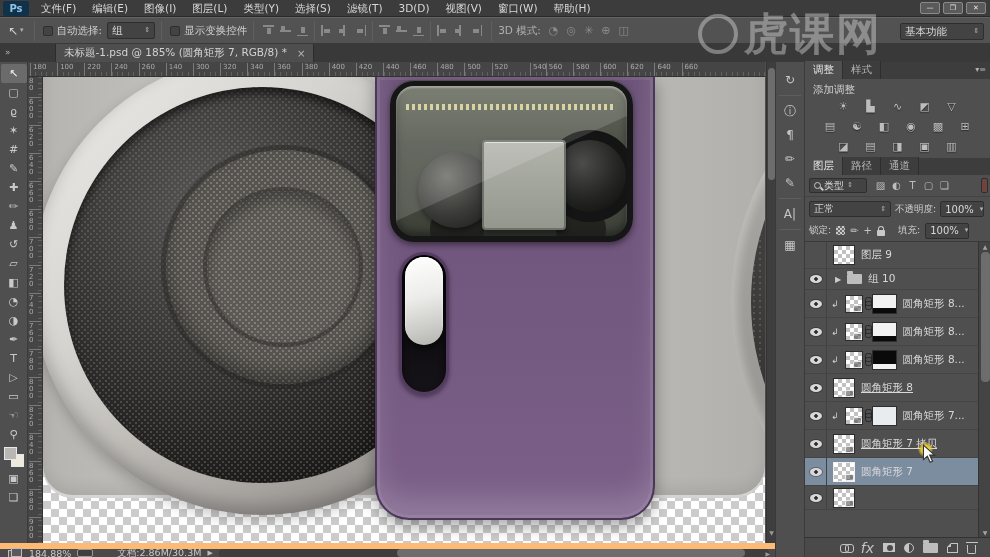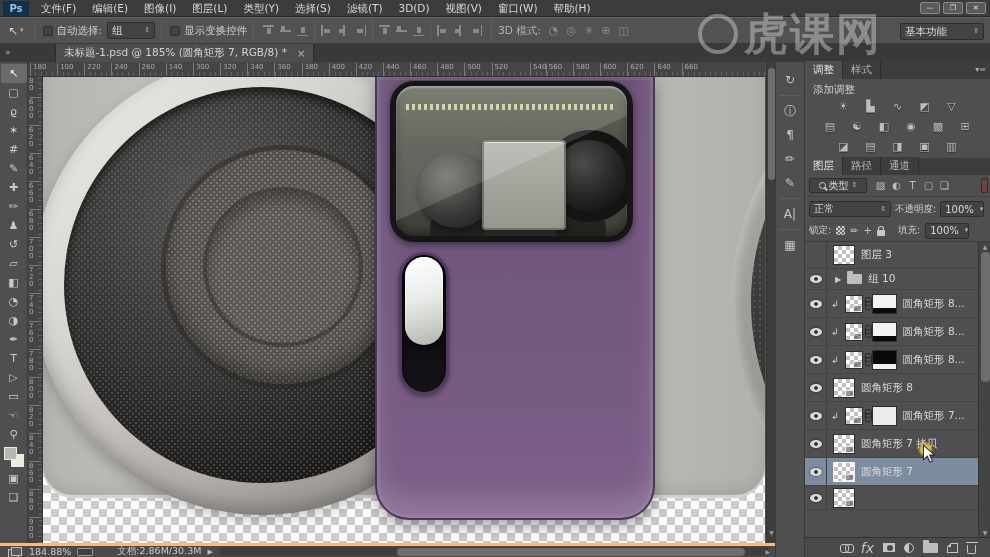--- a/index.html
+++ b/index.html
@@ -10,21 +10,21 @@
   #menubar{left:0;top:0;width:990px;height:17px;background:#3c3c3c;border-bottom:1px solid #2a2a2a;display:flex;align-items:center;}
   #ps-logo{width:26px;height:15px;margin:1px 4px 1px 3px;background:#10314a;color:#8fc3e8;font-size:10px;font-weight:bold;display:flex;align-items:center;justify-content:center;border-radius:2px;}
   .menu-item{font-size:10.5px;color:#d8d8d8;padding:0 8px;line-height:17px;white-space:nowrap;}
   #win-controls{position:absolute;right:4px;top:2px;display:flex;gap:3px;}
   .winbtn{width:20px;height:12px;background:#5a5a5a;border:1px solid #8a8a8a;color:#e8e8e8;font-size:7px;line-height:10px;text-align:center;border-radius:2px;}
   
   #optionsbar{left:0;top:17px;width:990px;height:27px;background:#525252;border-top:1px solid #636363;border-bottom:1px solid #393939;display:flex;align-items:center;padding:0 4px;}
   .sep{width:1px;height:20px;background:#3e3e3e;border-right:1px solid #5f5f5f;margin:0 6px;}
   .opt-label{font-size:10.5px;color:#cfcfcf;white-space:nowrap;}
   .checkbox{width:10px;height:10px;background:#434343;border:1px solid #2e2e2e;border-radius:2px;margin:0 4px 0 2px;}
-  .selbox{height:17px;background:#434343;border:1px solid #2e2e2e;border-radius:2px;display:flex;align-items:center;font-size:10.5px;color:#d9d9d9;padding:0 4px;gap:6px;justify-content:center;}
+  .selbox{height:17px;background:#434343;border:1px solid #2e2e2e;border-radius:2px;display:flex;align-items:center;font-size:10.5px;color:#d9d9d9;padding:0 4px;gap:6px;}
   .updn{font-size:7px;color:#b0b0b0;line-height:7px;}
   .toolchip{display:flex;align-items:center;gap:2px;color:#d0d0d0;font-size:12px;padding:0 4px;}
   .ai{width:11px;height:11px;position:relative;opacity:.42;margin:0 3px;display:inline-block;}
   .ai i{position:absolute;background:#d6d6d6;}
   .ai .bar{width:1.5px;height:11px;left:0;top:0;}
   .ai .box{width:6px;height:4px;left:2.5px;top:3.5px;}
   .ai.c .bar{left:5px;} .ai.c .box{left:1px;}
   .ai.r .bar{left:9.5px;} .ai.r .box{left:2px;}
   .ai.t .bar{width:11px;height:1.5px;top:0;} .ai.t .box{width:4px;height:6px;top:2.5px;left:3.5px;}
   .ai.m .bar{width:11px;height:1.5px;top:5px;} .ai.m .box{width:4px;height:6px;top:1px;left:1px;}
@@ -138,41 +138,41 @@
   .badge{position:absolute;right:0px;bottom:0px;width:9px;height:7px;border:1px solid #ececec;border-radius:2px;background:rgba(70,70,70,.55);}
   .maskthumb{width:25px;height:20px;border:1px solid #2d2d2d;flex:none;position:relative;overflow:hidden;}
   .maskthumb.white-black{background:linear-gradient(180deg,#f2f2f2 0 72%,#0a0a0a 72%);}
   .maskthumb.black-white{background:linear-gradient(180deg,#0a0a0a 0 72%,#f2f2f2 72%);}
   .maskthumb.light{background:#e9ecee;}
   .chain{width:7px;height:13px;position:relative;flex:none;margin:0 1px;}
   .chain::before,.chain::after{content:"";position:absolute;left:1px;width:5px;height:7px;border:1.5px solid #262626;border-radius:2.5px;}
   .chain::before{top:0;} .chain::after{bottom:0;}
   .clip-arrow{font-size:9px;color:#d0d0d0;margin-left:4px;flex:none;}
   .lname{font-size:10.5px;color:#d8d8d8;margin-left:6px;white-space:nowrap;overflow:hidden;}
-  .lname.underline{}
+  .lname.underline{text-decoration:underline;}
   .grp-tri{font-size:8px;color:#cccccc;margin-left:8px;flex:none;}
   .folder{width:15px;height:10px;background:#bdbdbd;border-radius:1px;position:relative;margin-left:6px;flex:none;}
   .folder::before{content:"";position:absolute;top:-3px;left:0;width:6px;height:3px;background:#bdbdbd;border-radius:1px 1px 0 0;}
   #layers-scroll{position:absolute;right:0;top:180px;width:12px;height:295px;background:#444;border-left:1px solid #333;}
   #layers-scroll .arrow{position:absolute;left:0;width:12px;font-size:6px;color:#a5a5a5;text-align:center;}
   #layers-scroll-thumb{position:absolute;left:1.5px;top:10px;width:9px;height:130px;background:#6d6d6d;border-radius:4px;}
   #layers-bottom{position:absolute;left:0;bottom:0;width:185px;height:20px;background:#4a4a4a;border-top:1px solid #333;display:flex;align-items:center;justify-content:flex-end;gap:9px;padding-right:14px;}
   .bi{display:flex;align-items:center;justify-content:center;color:#c5c5c5;font-size:14px;font-style:italic;}
   .linkic{width:12px;height:8px;position:relative;}
   .linkic::before,.linkic::after{content:"";position:absolute;top:0;width:7px;height:7px;border:1.5px solid #c5c5c5;border-radius:3px;}
   .linkic::before{left:0;} .linkic::after{left:5px;}
   .maskic{width:12px;height:9px;background:#c5c5c5;position:relative;}
   .maskic::after{content:"";position:absolute;left:3.5px;top:1.5px;width:6px;height:6px;border-radius:50%;background:#4a4a4a;}
   .adjic{width:10px;height:10px;border-radius:50%;border:1px solid #c5c5c5;background:linear-gradient(90deg,#c5c5c5 50%,transparent 50%);}
   .newlayeric{width:11px;height:10px;border:1px solid #c5c5c5;position:relative;background:#4a4a4a;}
   .newlayeric::before{content:"";position:absolute;left:-1px;top:-1px;border-style:solid;border-width:4px 4px 0 0;border-color:#4a4a4a #c5c5c5 transparent transparent;}
   .trashic{width:9px;height:9px;border:1px solid #c5c5c5;border-top:none;border-radius:0 0 2px 2px;position:relative;margin-top:3px;}
   .trashic::before{content:"";position:absolute;top:-3px;left:-2.5px;width:12px;height:1.5px;background:#c5c5c5;}
   
-  #statusbar{left:0;top:543px;width:775px;height:14px;background:#4a4a4a;border-top:3px solid #fdba74;display:flex;align-items:center;font-size:9.5px;color:#c9c9c9;}
+  #statusbar{left:0;top:543px;width:775px;height:14px;background:#4a4a4a;border-top:6px solid #fdba74;display:flex;align-items:center;font-size:9.5px;color:#c9c9c9;}
   #status-winicon{position:relative;width:13px;height:10px;margin:0 8px 0 8px;}
   #status-winicon::before,#status-winicon::after{content:"";position:absolute;border:1px solid #bdbdbd;background:#5a5a5a;width:9px;height:7px;}
   #status-winicon::before{left:0;top:2px;} #status-winicon::after{left:3px;top:0;}
   #status-zoom{margin-right:6px;}
   #status-camicon{width:16px;height:8px;border:1px solid #9a9a9a;border-radius:2px;margin-right:24px;background:#3f3f3f;}
   #status-flyout{margin:0 6px;font-size:7px;color:#bdbdbd;}
   #hscroll-track{position:relative;flex:1;height:9px;background:#3e3e3e;border-radius:4px;margin-right:6px;}
   #hscroll-thumb{position:absolute;left:178px;width:348px;top:0.5px;height:8px;background:#6d6d6d;border-radius:4px;}
   #hscroll-right{position:absolute;right:-1px;top:1px;font-size:6px;color:#9a9a9a;}
   
@@ -498,21 +498,21 @@
       <div class="selbox" style="width:44px;height:16px;justify-content:space-between;">
         <span style="font-size:10px;">100%</span>
           <span class="updn">▾</span>
       </div>
     </div>
 
     <div id="layers-list">
         <div class="lrow" style="height: 27px;">
           <div class="eyewell"></div>
           <span class="thumb"></span>
-          <span class="lname">图层 3</span>
+          <span class="lname">图层 9</span>
         </div>
         <div class="lrow" style="height: 21px;">
           <div class="eyewell">
             <span class="eye"></span>
           </div>
           <span class="grp-tri">▶</span>
           <span class="folder"></span>
           <span class="lname">组 10</span>
         </div>
         <div class="lrow" style="height: 28px;">

